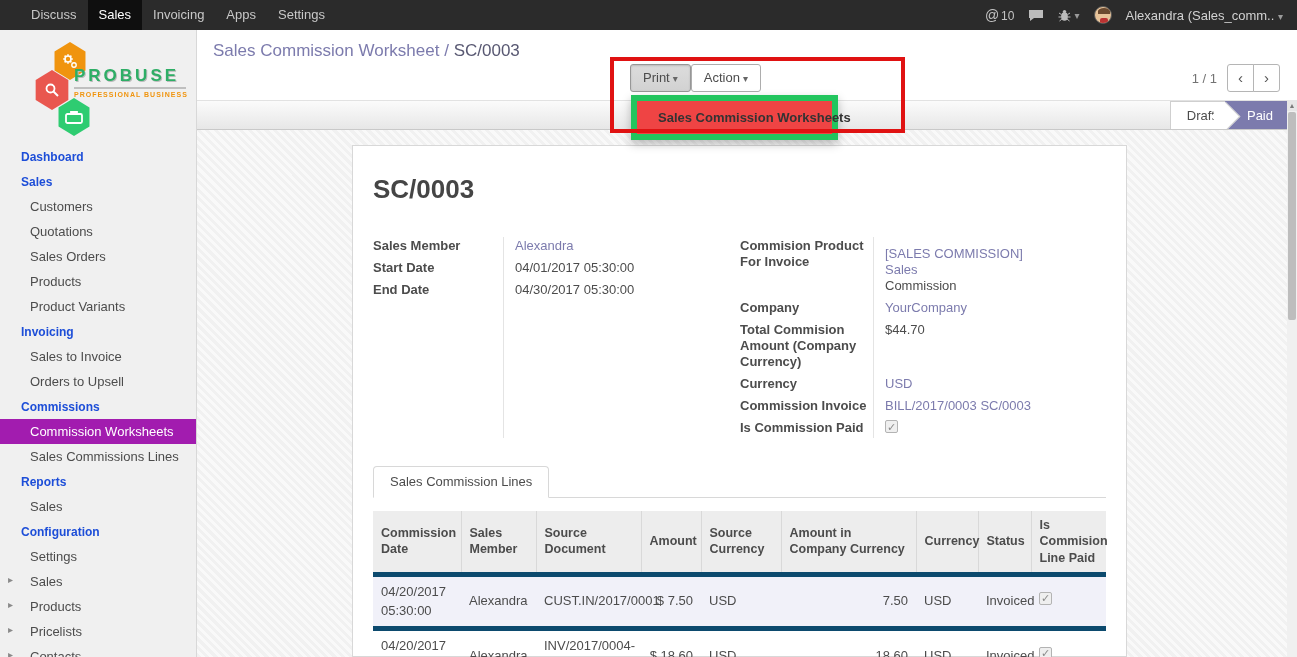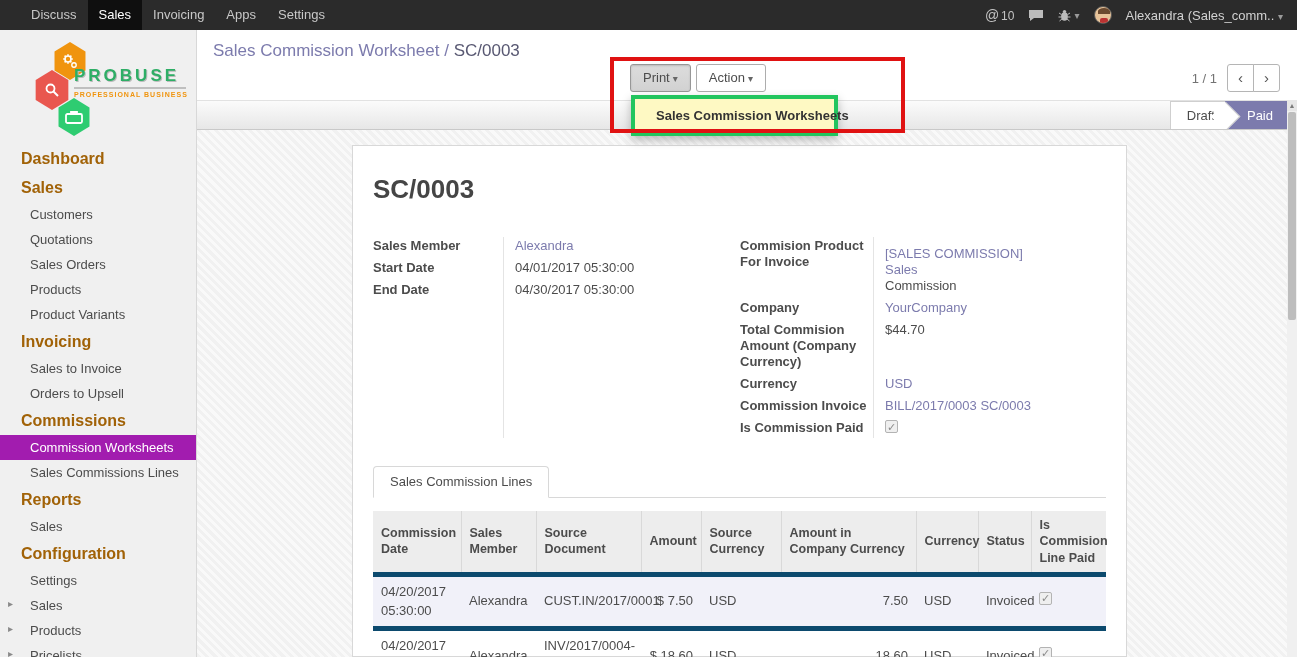--- a/index.html
+++ b/index.html
@@ -25,31 +25,31 @@
   .logo-wrap { position:relative; height:92px; margin:10px 0 8px 0; }
   .hex { position:absolute; clip-path:polygon(50% 0,93% 25%,93% 75%,50% 100%,7% 75%,7% 25%); display:flex; align-items:center; justify-content:center; }
   .hex-orange { left:52px; top:2px; width:36px; height:38px; background:#f0940e; }
   .hex-red    { left:33px; top:30px; width:38px; height:40px; background:#e9574f; }
   .hex-green  { left:56px; top:58px; width:36px; height:38px; background:#2ecc71; }
   .logo-text { position:absolute; left:74px; top:26px; width:118px; }
   .brand { color:#2eae66; font-weight:bold; font-size:17px; letter-spacing:3px; text-shadow:1px 1px 0 #bbb; }
   .brand-bar { height:2px; background:#bfbfbf; margin:1px 0 2px 0; width:112px; }
   .tagline { color:#f0940e; font-size:7px; font-weight:bold; letter-spacing:1px; }
   .menu { padding:4px 0 0 0; }
-  .menu-section { color:#a16207; font-weight:bold; font-size:16px; padding:6px 0 5px 21px; cursor:pointer; }
+  .menu-section { color:#1d4ed8; font-weight:bold; font-size:12px; padding:6px 0 5px 21px; cursor:pointer; }
   .menu-item { color:#4c4c4c; font-size:13px; padding:5px 0 5px 30px; cursor:pointer; position:relative; }
   .menu-item.selected { background:#a21caf; color:#fff; }
   .menu-item .exp { position:absolute; left:8px; top:5px; color:#8a8a8a; font-size:10px; }
 
   
   #controlpanel { position:absolute; left:197px; top:30px; width:1100px; height:70px; background:#fff; z-index:6; }
   .breadcrumb { position:absolute; left:16px; top:11px; font-size:17px; }
   .bc-link { color:#7c7bad; cursor:pointer; }
   .bc-current { color:#585872; }
-  .btn-zone { position:absolute; left:433px; top:34px; display:flex; gap:5px; }
+  .btn-zone { position:absolute; left:433px; top:34px; display:flex; }
   .btn { height:28px; padding:0 12px; font-size:13px; color:#4c4c4c; border:1px solid #adadad; border-radius:3px; background:#fff; cursor:pointer; line-height:26px; }
   .btn .bt-caret { font-size:10px; color:#666; margin-left:3px; }
   .btn.pressed { background:linear-gradient(#dcdcdc,#d2d2d2); border-color:#979797; box-shadow:inset 0 1px 2px rgba(0,0,0,.15); }
   .pager-zone { position:absolute; right:17px; top:34px; display:flex; align-items:center; gap:10px; }
   .pager-text { font-size:13px; color:#737373; }
   .btn-group { display:flex; }
   .pg-btn { width:27px; height:28px; background:#fff; border:1px solid #b5b5b5; color:#555; font-size:15px; line-height:26px; text-align:center; cursor:pointer; }
   .pg-btn:first-child { border-radius:3px 0 0 3px; }
   .pg-btn:last-child { border-radius:0 3px 3px 0; margin-left:-1px; }
 
@@ -92,21 +92,21 @@
   
   table.lines { width:100%; border-collapse:collapse; table-layout:fixed; margin-top:13px; font-size:13px; }
   table.lines th { background:#ededed; color:#4c4c4c; font-weight:bold; text-align:left; padding:6px 8px; border-right:1px solid #d9d9d9; font-size:12.5px; line-height:1.3; vertical-align:middle; }
   table.lines th:last-child { border-right:none; }
   table.lines td { padding:6px 8px; vertical-align:middle; line-height:1.45; }
   table.lines tr.striped { background:#f1f1f9; }
   table.lines td.num { text-align:right; }
   table.lines tbody tr { border-top:5px solid #0c4a6e; }
 
   
-  #dropdown { position:absolute; left:631px; top:95px; width:207px; background:#fef9c3; border:4px solid #22c55e; box-shadow:0 4px 9px rgba(0,0,0,.25); z-index:40; padding:4px 0; }
+  #dropdown { position:absolute; left:631px; top:95px; width:207px; background:#ef4444; border:6px solid #22c55e; box-shadow:0 4px 9px rgba(0,0,0,.25); z-index:40; padding:4px 0; }
   .dd-item { padding:5px 0 5px 21px; color:#333; font-weight:bold; cursor:pointer; white-space:nowrap; }
   #redbox { position:absolute; left:610px; top:57px; width:295px; height:76px; border:4px solid #e01212; z-index:50; pointer-events:none; }
 
   
   #scrollbar { position:absolute; right:0; top:100px; width:10px; height:557px; background:#f0f0f0; z-index:20; }
   .sb-up { height:11px; display:flex; align-items:center; justify-content:center; color:#7a7a7a; font-size:7px; background:#e6e6e6; cursor:pointer; }
   .sb-thumb { position:absolute; left:1px; top:12px; width:8px; height:208px; background:#bdbdbd; border-radius:2px; cursor:pointer; }
 
   .icon-svg { display:block; }
 </style>

